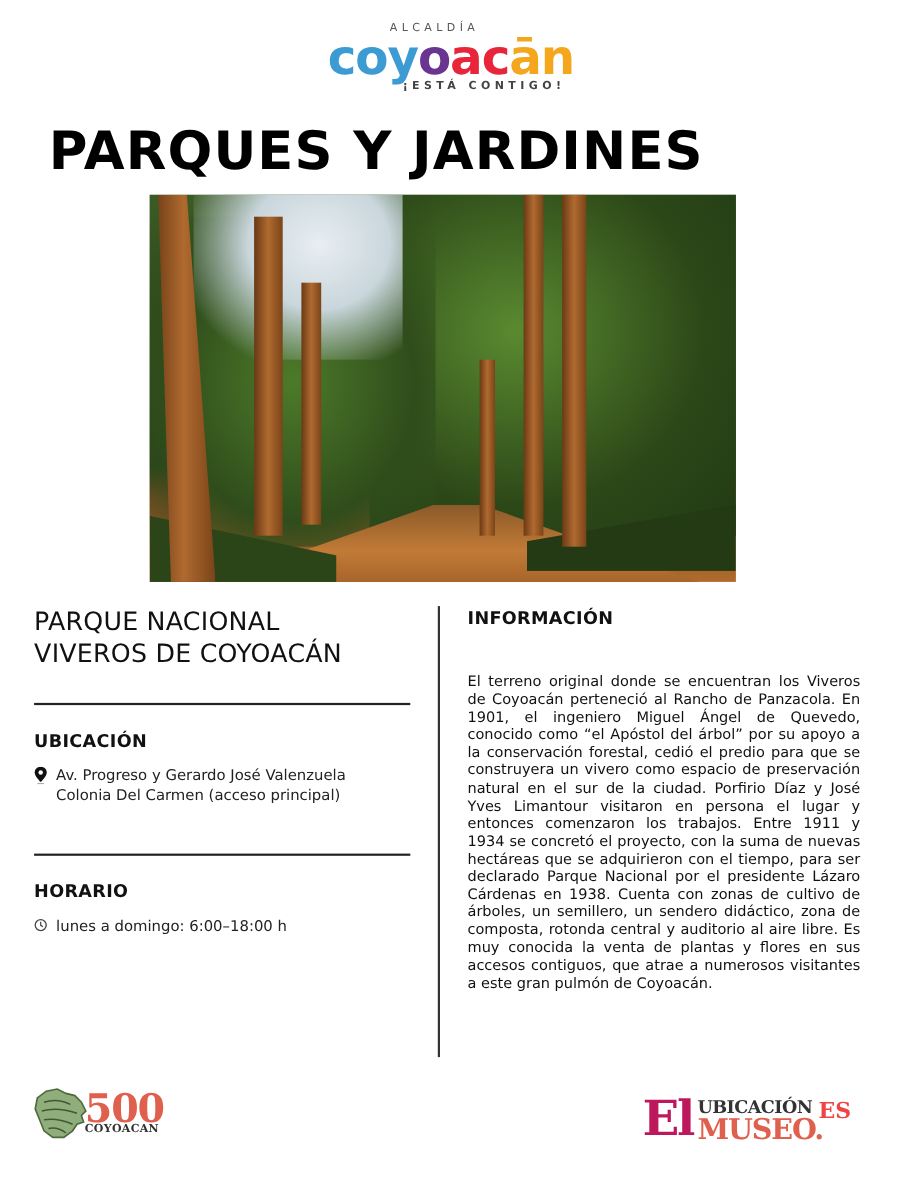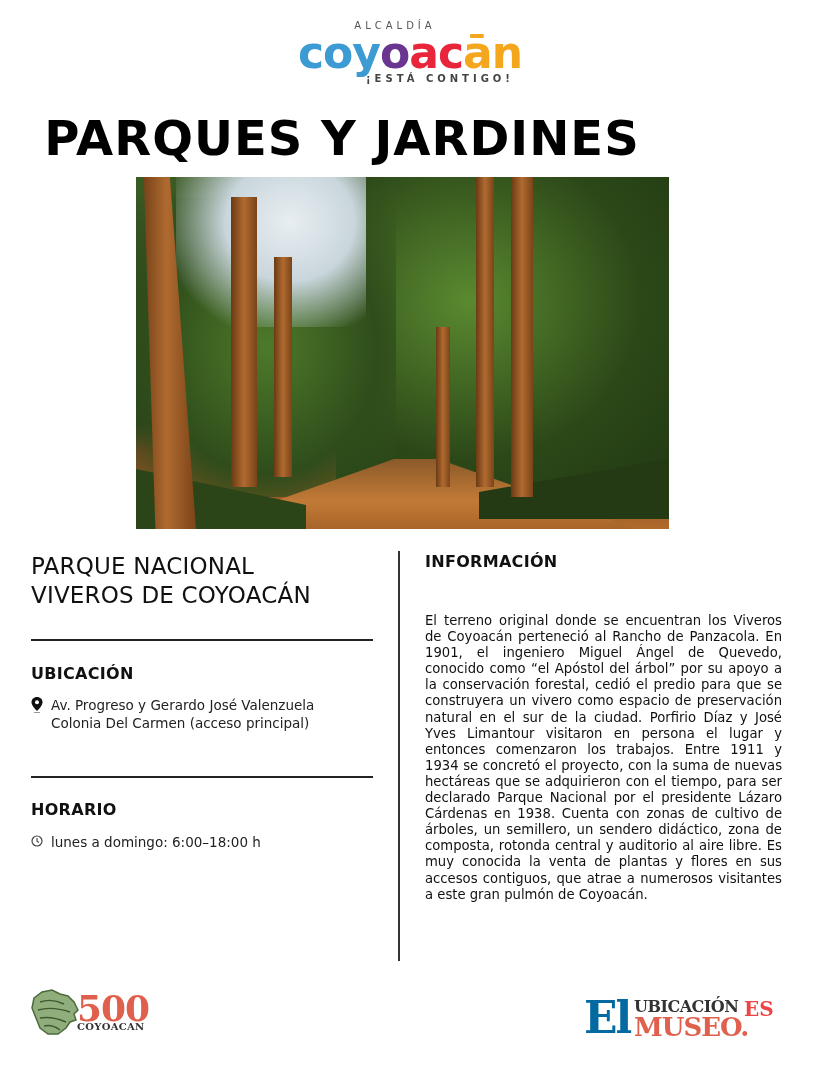--- a/index.html
+++ b/index.html
@@ -42,21 +42,21 @@
   .right-col { position: absolute; left: 425px; top: 552px; width: 357px; }
   .info-head { font-size: 16px; font-weight: bold; color: #111; letter-spacing: 0.3px; }
   .info-body { position: absolute; top: 61px; left: 0; width: 357px; font-size: 13.2px; line-height: 16.1px; color: #111; text-align: justify; }
 
   .footer-left { position: absolute; left: 30px; top: 985px; width: 115px; height: 55px; }
   .footer-left .jaguar { position: absolute; left: 0; top: 3px; width: 50px; height: 48px; }
   .footer-left .num { position: absolute; left: 47px; top: 2px; font-family: "DejaVu Serif", serif; font-weight: bold; font-size: 36px; color: #e0604e; letter-spacing: -1px; }
   .footer-left .sub { position: absolute; left: 47px; top: 36px; font-family: "DejaVu Serif", serif; font-size: 10px; font-weight: bold; color: #333; letter-spacing: 0.3px; }
 
   .footer-right { position: absolute; left: 584px; top: 995px; width: 200px; height: 48px; font-family: "DejaVu Serif", serif; }
-  .footer-right .el { position: absolute; left: 0; top: 0; font-size: 44px; font-weight: bold; color: #0369a1; line-height: 46px; letter-spacing: -2px; }
+  .footer-right .el { position: absolute; left: 0; top: 0; font-size: 44px; font-weight: bold; color: #be185d; line-height: 46px; letter-spacing: -2px; }
   .footer-right .coy { position: absolute; left: 50px; top: 2px; font-size: 16px; font-weight: bold; color: #333; letter-spacing: -0.5px; }
   .footer-right .es { position: absolute; left: 160px; top: 2px; font-size: 20px; font-weight: bold; color: #ef4444; }
   .footer-right .museo { position: absolute; left: 50px; top: 18px; font-size: 26px; font-weight: bold; color: #e0604e; letter-spacing: -1px; line-height: 28px; }
 </style>
 </head>
 <body>
 
 <div class="logo">
   <div class="logo-top">ALCALDÍA</div>
   <div class="logo-main">

